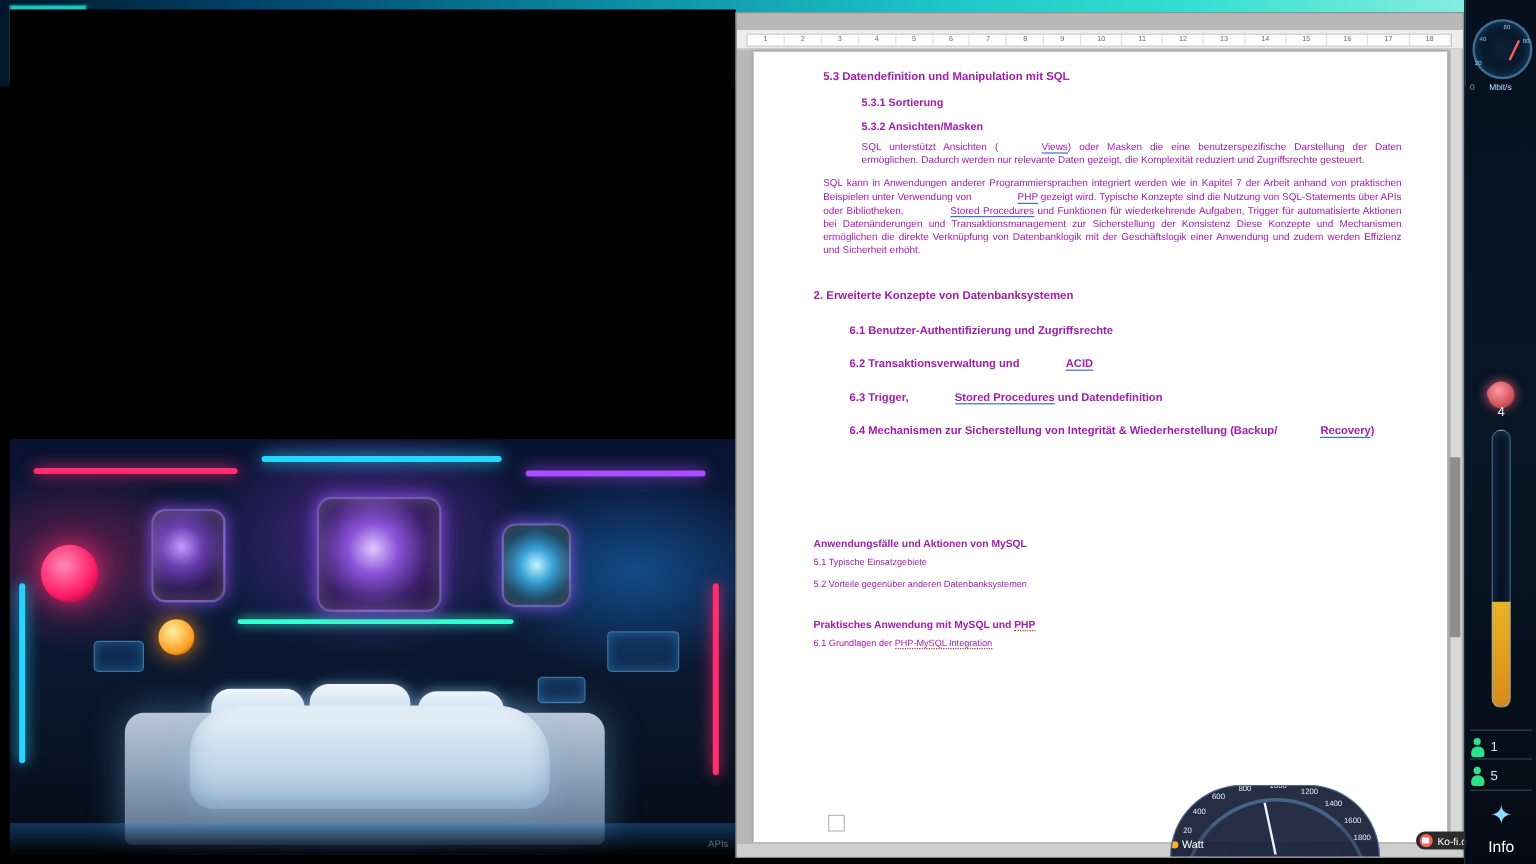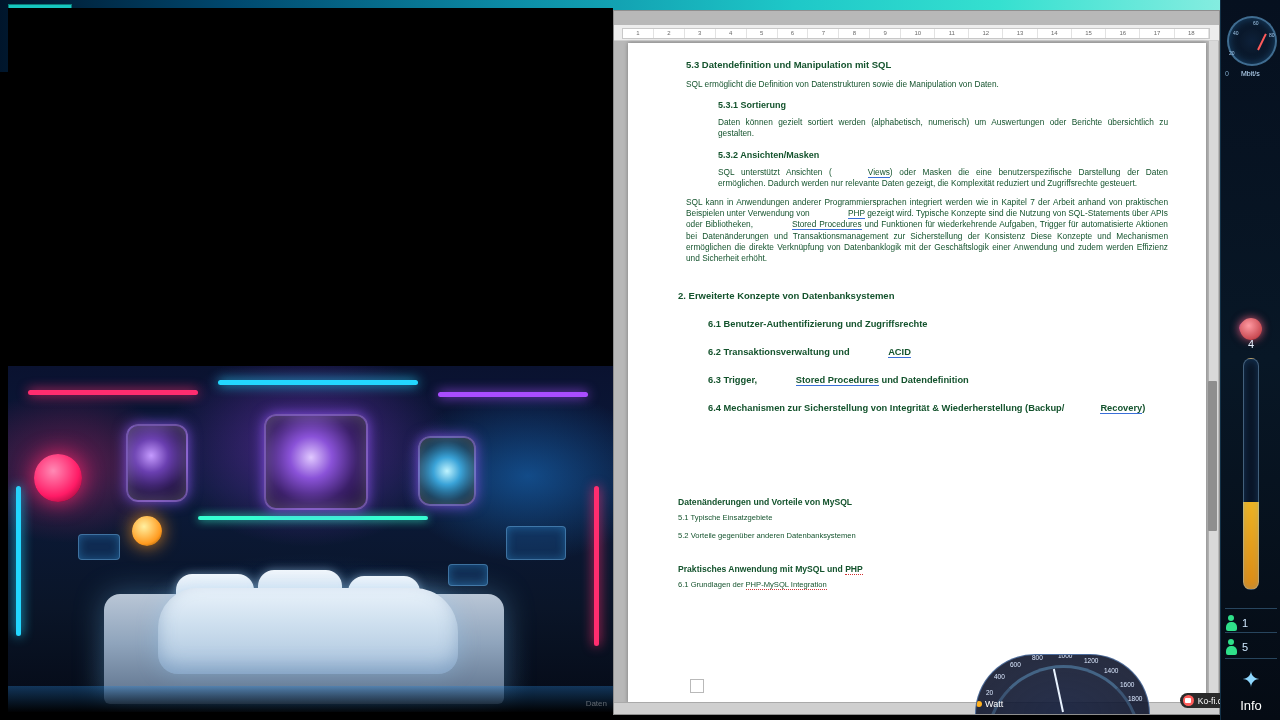--- a/index.html
+++ b/index.html
@@ -143,21 +143,21 @@
   .ruler-tick {
     flex: 1 1 auto; text-align: center;
     font-size: 6px; color: #6b6b6b; line-height: 9px;
     border-right: 1px solid #e2e2e2;
   }
   .doc-page {
     position: absolute; left: 14px; top: 32px; width: 578px; height: 660px;
     background: #ffffff;
     box-shadow: 0 0 4px rgba(0,0,0,.35);
     overflow: hidden;
-    color: #14532d;
+    color: #a21caf;
   }
   .doc-body { padding: 8px 38px 0 58px; }
   .h2 { font-size: 9.5px; font-weight: bold; margin: 8px 0 9px 0; }
   .h3 { font-size: 9px; font-weight: bold; margin: 10px 0 7px 32px; }
   .p  { font-size: 8.3px; line-height: 11.2px; margin: 0 0 8px 0; text-align: justify; }
   .p.indent { margin-left: 32px; }
   .sec6-title { font-size: 9.5px; font-weight: bold; margin: 26px 0 0 -8px; }
   .sec6-sub { font-size: 9.3px; font-weight: bold; margin: 18px 0 0 22px; }
   .lowerlist-title { font-size: 8.6px; font-weight: bold; margin: 0 0 6px 0; }
   .lowerlist-item { font-size: 7.6px; margin: 0 0 9px 0; }
@@ -355,21 +355,21 @@
       <div class="orb o2"></div>
       <div class="panel p1"></div>
       <div class="panel p2"></div>
       <div class="panel p3"></div>
       <div class="bed-base"></div>
       <div class="pillow pl1"></div>
       <div class="pillow pl2"></div>
       <div class="pillow pl3"></div>
       <div class="duvet"></div>
       <div class="floor-glow"></div>
-      <div class="cam-watermark">Daten</div>
+      <div class="cam-watermark">APIs</div>
     </div>
   </div>
 
   <div class="doc-window">
 
     <div class="ruler">
       <div class="ruler-inner">
         <span class="ruler-tick">1</span>
         <span class="ruler-tick">2</span>
         <span class="ruler-tick">3</span>
@@ -389,39 +389,37 @@
         <span class="ruler-tick">17</span>
         <span class="ruler-tick">18</span>
       </div>
 
     </div>
 
     <div class="doc-page">
       <div class="doc-body">
 
         <div class="h2">5.3 Datendefinition und Manipulation mit SQL</div>
-        <div class="p">SQL ermöglicht die Definition von Datenstrukturen sowie die Manipulation von Daten.</div>
 
         <div class="h3">5.3.1 Sortierung</div>
-        <div class="p indent">Daten können gezielt sortiert werden (alphabetisch, numerisch) um Auswertungen oder Berichte übersichtlich zu gestalten.</div>
 
         <div class="h3">5.3.2 Ansichten/Masken</div>
         <div class="p indent"><span>SQL unterstützt Ansichten (</span><span class="u">Views</span><span>) oder Masken die eine benutzerspezifische Darstellung der Daten ermöglichen. Dadurch werden nur relevante Daten gezeigt, die Komplexität reduziert und Zugriffsrechte gesteuert.</span></div>
 
         <div class="p"><span>SQL kann in Anwendungen anderer Programmiersprachen integriert werden wie in Kapitel 7 der Arbeit anhand von praktischen Beispielen unter Verwendung von </span><span class="u">PHP</span><span> gezeigt wird. Typische Konzepte sind die Nutzung von SQL-Statements über APIs oder Bibliotheken, </span><span class="u">Stored Procedures</span><span> und Funktionen für wiederkehrende Aufgaben, Trigger für automatisierte Aktionen bei Datenänderungen und Transaktionsmanagement zur Sicherstellung der Konsistenz Diese Konzepte und Mechanismen ermöglichen die direkte Verknüpfung von Datenbanklogik mit der Geschäftslogik einer Anwendung und zudem werden Effizienz und Sicherheit erhöht.</span></div>
 
         <div class="sec6-title">2. Erweiterte Konzepte von Datenbanksystemen</div>
 
         <div class="sec6-sub"><span>6.1 Benutzer-Authentifizierung und Zugriffsrechte</span></div>
         <div class="sec6-sub"><span>6.2 Transaktionsverwaltung und </span><span class="u">ACID</span></div>
         <div class="sec6-sub"><span>6.3 Trigger, </span><span class="u">Stored Procedures</span><span> und Datendefinition</span></div>
         <div class="sec6-sub"><span>6.4 Mechanismen zur Sicherstellung von Integrität &amp; Wiederherstellung (Backup/</span><span class="u">Recovery</span><span>)</span></div>
 
         <div class="lower-block">
-          <div class="lowerlist-title">Datenänderungen und Vorteile von MySQL</div>
+          <div class="lowerlist-title">Anwendungsfälle und Aktionen von MySQL</div>
           <div class="lowerlist-item">5.1 Typische Einsatzgebiete</div>
           <div class="lowerlist-item">5.2 Vorteile gegenüber anderen Datenbanksystemen</div>
           <div class="lowerlist-title" style="margin-top:24px;"><span>Praktisches Anwendung mit MySQL und </span><span class="u-red">PHP</span></div>
           <div class="lowerlist-item"><span>6.1 Grundlagen der </span><span class="u-red">PHP-MySQL Integration</span></div>
         </div>
 
       </div>
       <div class="doc-smallbox"></div>
     </div>
 

